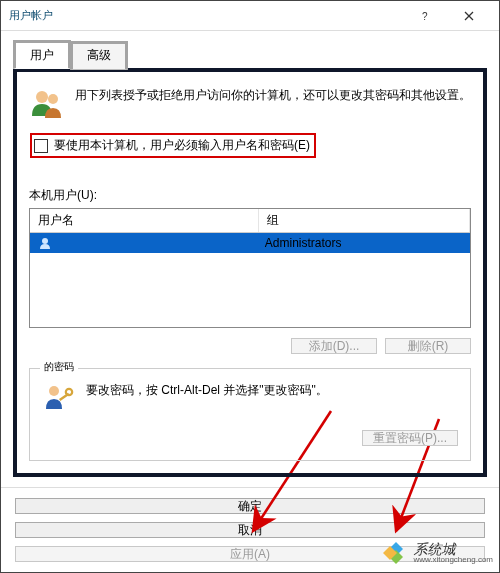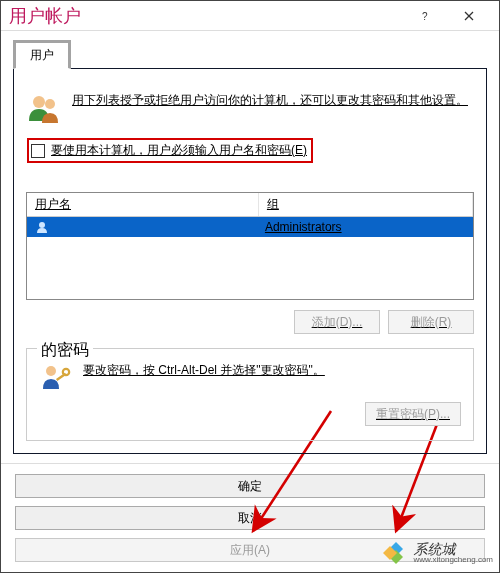--- a/index.html
+++ b/index.html
@@ -16,21 +16,21 @@
   
   .titlebar {
     height: 30px;
     background: #fff;
     border-bottom: 1px solid #ddd;
     display: flex;
     align-items: center;
     padding: 0 8px;
     justify-content: space-between;
   }
-  .titlebar .title { font-size: 18px; color: #be185d; }
+  .titlebar .title { font-size: 11px; color: #0c4a6e; }
   .titlebar .wincontrols { display: flex; gap: 0; }
   .winbtn { width: 44px; height: 29px; display:flex; align-items:center; justify-content:center; color:#333; }
   .winbtn svg { width:10px; height:10px; }
 
   .client { padding: 8px 12px 2px 12px; position: relative; }
 
   
   .tabs { display:flex; position:relative; z-index:2; }
   .tab {
     padding: 4px 14px;
@@ -38,77 +38,76 @@
     background: #fff;
     font-size: 12px;
     margin-right: -1px;
     position: relative;
     top: 1px;
   }
   .tab.active { border-bottom: 1px solid #fff; background:#fff; }
   .tab.inactive { background:#f4f4f4; border-bottom:1px solid #bbb; top:2px; padding:3px 14px; }
 
   .tabpane {
-    border: 1px solid #0f172a;
-    padding: 22px 12px 12px 12px;
+    border: 4px solid #0f172a;
+    padding: 14px 12px 12px 12px;
     position: relative;
     z-index:1;
-    text-decoration:underline;
   }
 
   .introrow { display:flex; gap:10px; align-items:flex-start; margin-bottom:10px; }
   .usericon { width:36px; height:36px; flex-shrink:0; }
   .introtext { font-size:12px; line-height:1.6; color:#000; }
 
   .checkboxrow {
     display:flex; align-items:center; gap:6px;
     margin: 2px 0 28px 0;
     padding:1px;
   }
   .redbox { border:2px solid #d40000; padding:2px 4px 2px 2px; display:inline-flex; align-items:center; gap:6px; }
   .chk {
     width:14px; height:14px; border:1px solid #333; background:#fff;
   }
   .chklabel { font-size:12px; }
 
   .label-sm { font-size:12px; margin-bottom:4px; display:block; }
 
-  .listbox { border:1px solid #888; height:108px; background:#fff; position:relative; }
+  .listbox { border:1px solid #888; height:120px; background:#fff; position:relative; }
   .listhead { display:flex; background:#fff; border-bottom:1px solid #ccc; font-size:12px; }
   .listhead .col { padding:3px 8px; border-right:1px solid #e5e5e5; }
   .col.name { width:52%; }
   .col.group { flex:1; }
   .listrow { display:flex; font-size:12px; }
   .listrow.selected { background:#0a64c8; color:#000000; }
   .listrow .cell { padding:3px 8px; display:flex; align-items:center; gap:4px; }
   .cell.name { width:52%; }
   .cell.group { flex:1; justify-content:flex-start; padding-left: 6px; }
   .rowicon { width:14px; height:14px; }
 
   .btnrow { display:flex; justify-content:flex-end; gap:8px; margin-top:10px; }
   .btn {
-    min-width:86px; height:24px; border:1px solid #aaa;
+    min-width:86px; height:16px; border:1px solid #aaa;
     background:#efefef; font-size:12px; color:#000;
     display:inline-flex; align-items:center; justify-content:center;
     padding: 0 10px;
     text-align: center;
   }
   .btn[disabled] { color:#9a9a9a; background:#f4f4f4; border-color:#c8c8c8; }
 
   .groupbox {
     border:1px solid #ccc; padding:12px 12px 14px 12px; margin-top:14px;
     position:relative;
   }
   .groupbox .legend {
     position:absolute; top:-9px; left:10px; background:#fff; padding:0 4px;
-    font-size:16px; display:flex; align-items:center; gap:4px;
+    font-size:10px; display:flex; align-items:center; gap:4px;
   }
   .pwdrow { display:flex; gap:10px; align-items:flex-start; }
   .keyicon { width:34px; height:34px; flex-shrink:0; }
-  .groupbox .btnrow { margin-top:7px; }
+  .groupbox .btnrow { margin-top:15px; }
 
   .footer {
     position:absolute; left:0; right:0; bottom:0;
     border-top:1px solid #ddd;
     padding:10px 14px; display:flex; justify-content:flex-end; gap:8px;
     background:#fff;
     flex-direction:column;
   }
   .btn.footerbtn { min-width:86px; }
 
@@ -142,40 +141,42 @@
           <line x1="9" y1="1" x2="1" y2="9" stroke="#333" stroke-width="1.2"></line>
         </svg>
     </div>
   </div>
 </div>
 
 <div class="client">
 
   <div class="tabs">
     <div class="tab active">用户</div>
+    <div class="tab inactive">高级</div>
   </div>
 
   <div class="tabpane">
     <div class="introrow">
       <svg class="usericon" viewBox="0 0 36 36">
         <circle cx="13" cy="11" r="6" fill="#f2c28b"></circle>
         <path d="M3 30 q0 -12 10 -12 q10 0 10 12 z" fill="#3b8f3b"></path>
         <circle cx="24" cy="13" r="5" fill="#f2c28b"></circle>
         <path d="M16 32 q0 -10 8 -10 q8 0 8 10 z" fill="#c7762f"></path>
       </svg>
       <div class="introtext">用下列表授予或拒绝用户访问你的计算机，还可以更改其密码和其他设置。</div>
     </div>
 
     <div class="checkboxrow">
       <span class="redbox">
         <span class="chk"></span>
         <span class="chklabel">要使用本计算机，用户必须输入用户名和密码(E)</span>
       </span>
     </div>
 
+    <span class="label-sm">本机用户(U):</span>
 
     <div class="listbox">
       <div class="listhead">
         <div class="col name">用户名</div>
         <div class="col group">组</div>
       </div>
       <div class="listrow selected">
         <div class="cell name">
           <svg class="rowicon" viewBox="0 0 14 14">
             <circle cx="7" cy="5" r="3" fill="#cfe6ff"></circle>

